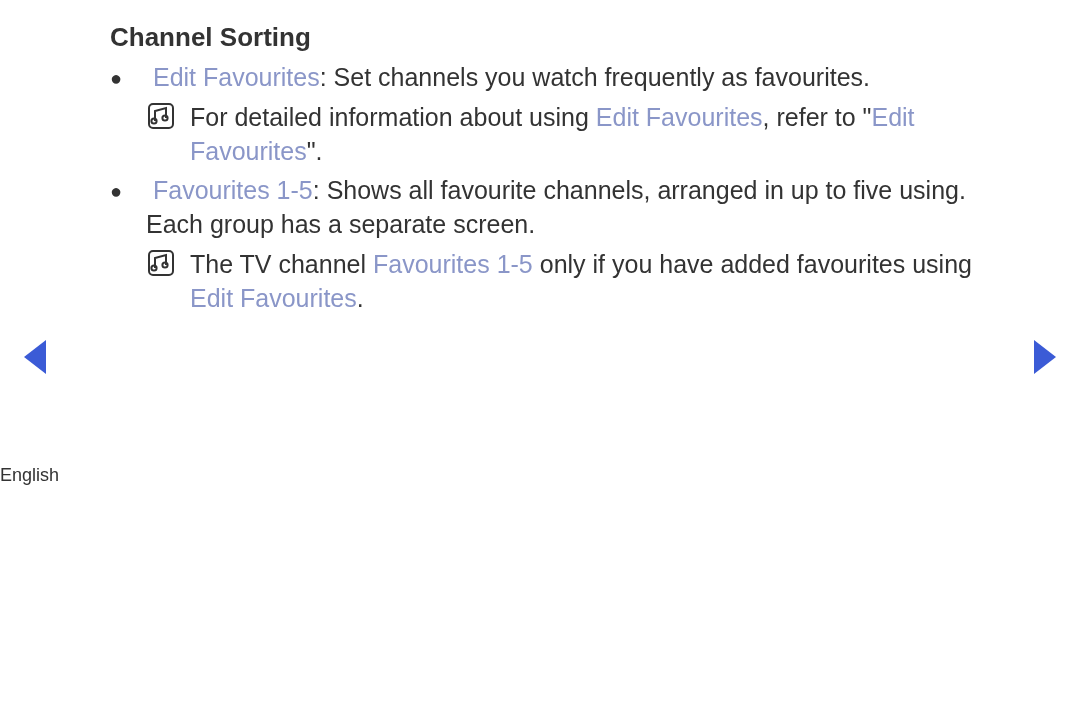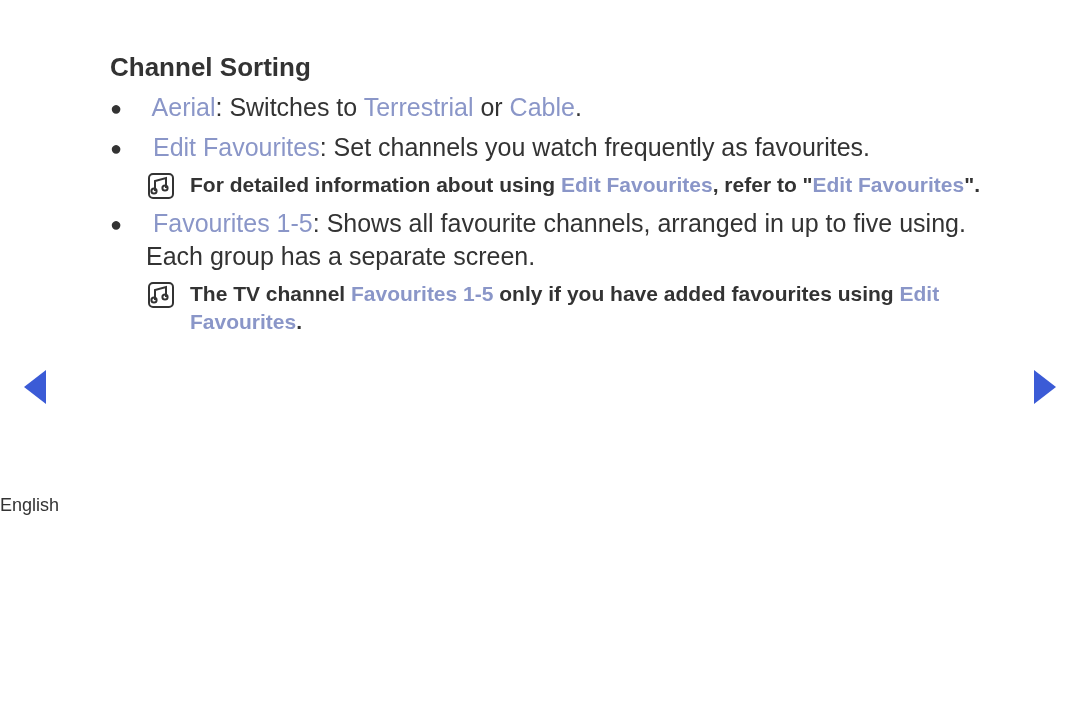--- a/index.html
+++ b/index.html
@@ -1,27 +1,27 @@
 <!DOCTYPE html>
 <html><head>
 <meta charset="utf-8">
 <style>
   * { box-sizing: border-box; margin: 0; padding: 0; }
   html, body { width: 1080px; height: 705px; background: #fff; font-family: Arial, Helvetica, sans-serif; color: #2b2b2b; }
-  .page { position: relative; width: 1080px; height: 504px; margin-top: 30px; }
+  .page { position: relative; width: 1080px; height: 504px; }
   .content { position: absolute; left: 110px; right: 80px; top: 18px; }
   h2.section { font-size: 26px; font-weight: 600; color: #333; margin-bottom: 8px; margin-top: 4px; }
   h2.section.second { margin-top: 14px; }
   ul.bullets { list-style: none; margin-left: 36px; }
   ul.bullets > li { font-size: 25px; line-height: 1.35; color: #333; margin-bottom: 6px; }
   ul.bullets > li::before { content: "●"; display: inline-block; width: 36px; margin-left: -36px; color: #333; font-size: 20px; vertical-align: 1px; }
   .hl { color: #8a96c8; }
   .note { display: flex; margin-left: 36px; margin-bottom: 6px; }
   .note .note-icon { flex: 0 0 44px; }
-  .note .note-text { flex: 1; font-size: 21px; line-height: 1.35; color: #333; font-weight: bold; }
+  .note .note-text { flex: 1; font-size: 25px; line-height: 1.35; color: #333; }
   .note-icon svg { display: block; }
   .arrow { position: absolute; top: 338px; }
   .arrow.left { left: 22px; }
   .arrow.right { right: 22px; }
   .arrow svg { display: block; }
   .footer { position: absolute; left: 0; right: 0; bottom: 18px; font-size: 18px; color: #333; }
 </style>
 </head>
 <body>
 
@@ -36,23 +36,20 @@
     <svg width="26" height="38" viewBox="0 0 26 38">
         <polygon points="2,2 2,36 24,19" fill="#3b5bd6"></polygon>
       </svg>
   </div>
 
   <div class="content">
 
     <h2 class="section">Channel Sorting</h2>
 
     <ul class="bullets">
-      <li>
-        <span class="hl">Aerial</span><span>: Switches to </span><span class="hl">Terrestrial</span><span> or </span><span class="hl">Cable</span><span>.</span>
-      </li>
       <li>
         <span class="hl">Edit Favourites</span><span>: Set channels you watch frequently as favourites.</span>
       </li>
     </ul>
 
     <div class="note">
       <span class="note-icon">
         <svg width="30" height="30" viewBox="0 0 30 30">
           <rect x="3" y="3" width="24" height="24" rx="4" ry="4" fill="none" stroke="#333" stroke-width="2"></rect>
           <path d="M9 20 L9 10 L20 7 L20 17" fill="none" stroke="#333" stroke-width="2"></path>

